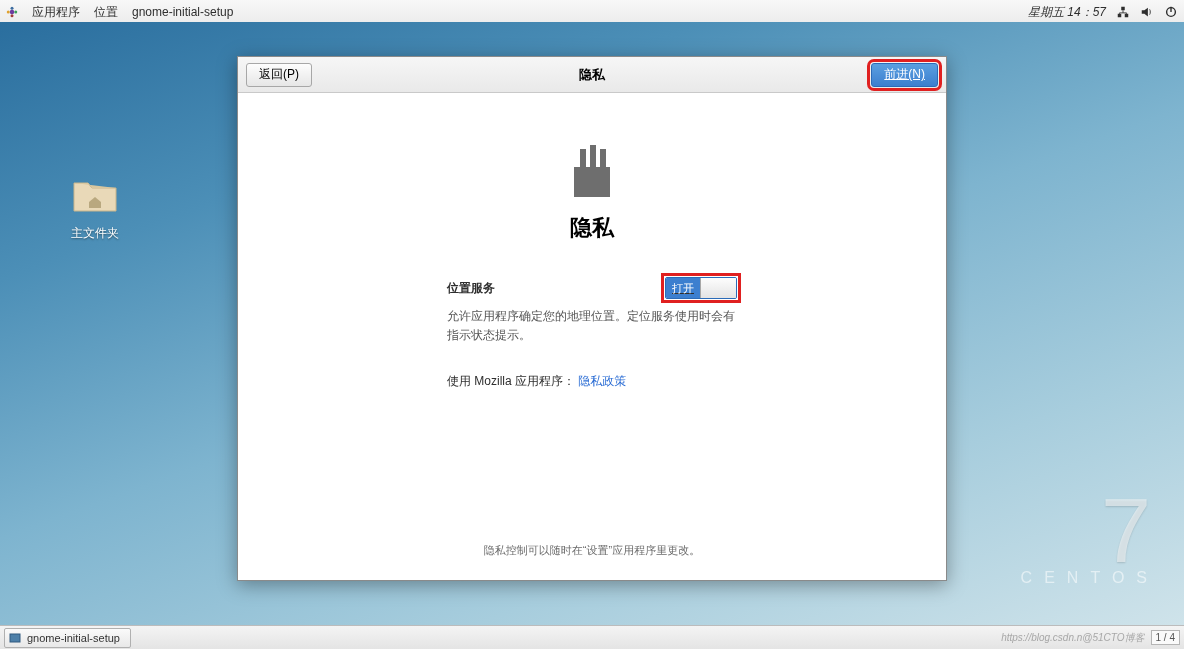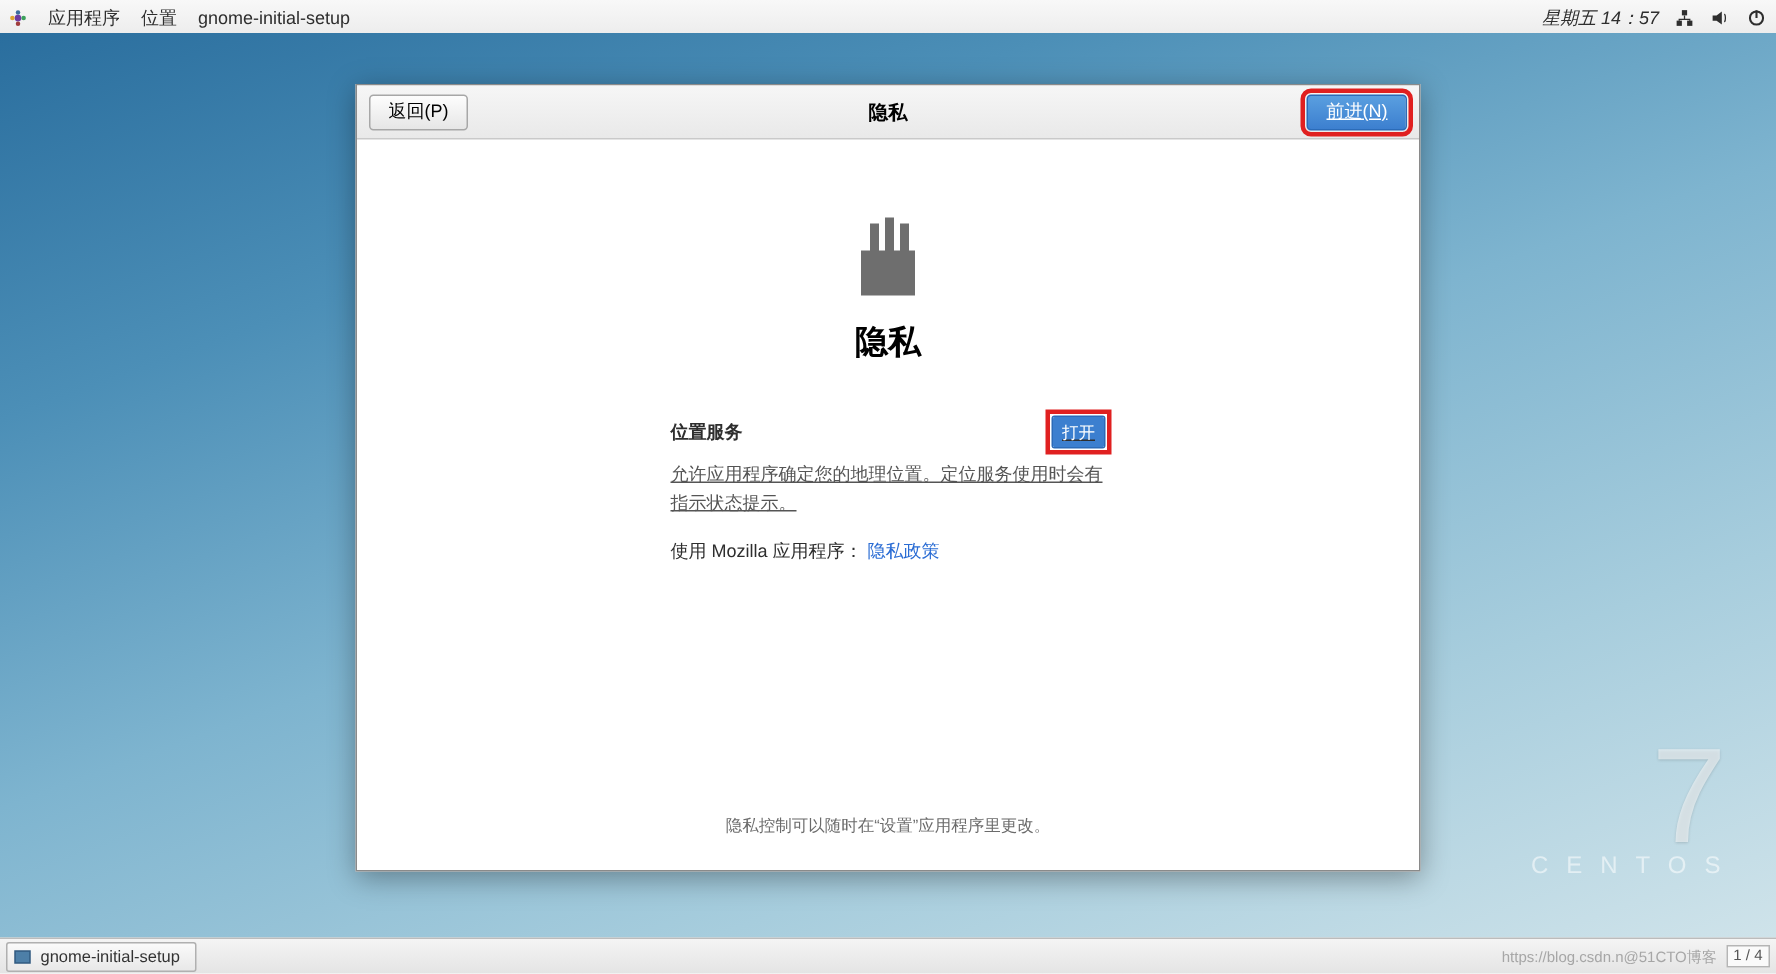--- a/index.html
+++ b/index.html
@@ -38,37 +38,37 @@
 .btn-primary { background:linear-gradient(#5a9fe0,#3c7fcf); color:#fff; border-color:#2b6bb8; }
 .hl-red { outline:3px solid #e02020; outline-offset:1px;text-decoration:underline; }
 
 .dlg-body { flex:1; display:flex; flex-direction:column; align-items:center; padding-top:38px; }
 .big-icon { width:72px; height:72px; margin-bottom:10px; }
 .big-title { font-size:22px; font-weight:bold; margin-bottom:34px; }
 
 .setting-block { width:290px; font-size:12px; color:#2e2e2e; }
 .setting-row { display:flex; align-items:center; justify-content:space-between; margin-bottom:8px;gap:21px; }
 .setting-row .label { font-weight:bold; }
-.switch { width:36px; height:22px; border:1px solid #2b6bb8; border-radius:2px; display:flex; cursor:pointer; overflow:hidden; background:#fff; }
+.switch { width:72px; height:22px; border:1px solid #2b6bb8; border-radius:2px; display:flex; cursor:pointer; overflow:hidden; background:#fff; }
 .switch .on-side { flex:0 0 34px; background:#3c7fcf; color:#fff; font-size:11px; display:flex; align-items:center; justify-content:center; }
 .switch .knob { flex:1; background:linear-gradient(#fdfdfd,#e4e4e4); border-left:1px solid #a7a7a7; }
-.desc { color:#555; line-height:1.6; margin-bottom:14px;text-decoration:underline; }
+.desc { color:#555; line-height:1.6; margin-bottom:28px; }
 .provider a { color:#2a6cd4; text-decoration:none; }
 
 .dlg-footer { text-align:center; font-size:11px; color:#6b6b6b; padding:16px 0 22px; }
 
 
 .taskbar { position:absolute; left:0; right:0; bottom:0; height:24px;
   background:linear-gradient(#f4f4f4,#e4e4e4); border-top:1px solid #bcbcbc;
   display:flex; align-items:center; font-size:11px; color:#333; padding:0 4px; }
 .task-btn { height:20px; padding:0 10px 0 4px; border:1px solid #b0b0b0; border-radius:2px;
   background:linear-gradient(#fafafa,#e8e8e8); display:flex; align-items:center; gap:6px; cursor:pointer; }
 .task-btn .mini { width:12px; height:12px; }
 .taskbar .rt { margin-left:auto; display:flex; align-items:center; gap:6px; color:#888; }
-.watermark { font-size:10px; color:rgba(120,120,120,0.6); }
+.watermark { font-size:10px; color:rgba(120,120,120,0.6);font-style:italic; }
 .pgbox { border:1px solid #b5b5b5; padding:1px 4px; font-size:10px; color:#555; background:#fafafa; }
 </style>
 </head>
 <body>
 
 <div class="topbar">
   <div class="left">
     <span class="logo">
       <svg viewBox="0 0 16 16">
           <circle cx="8" cy="8" r="3" fill="#6d3ca0"></circle>
@@ -103,20 +103,30 @@
           <circle cx="8" cy="8" r="5"></circle>
           <line x1="8" y1="2" x2="8" y2="8"></line>
         </svg>
     </span>
   </div>
 </div>
 
 <div class="desktop">
 
 
+  <div class="desk-icon home-icon">
+    <div class="glyph">
+      <svg viewBox="0 0 52 52">
+          <path d="M5 16h14l4 5h24v23H5z" fill="#e9d9b8" stroke="#c9b58b"></path>
+          <path d="M5 16h14l4 5h24" fill="#d9c79f"></path>
+          <path d="M20 35l6-5 6 5v6h-12z" fill="#b9a87f"></path>
+        </svg>
+    </div>
+    <div>主文件夹</div>
+  </div>
 
   <div class="centos-brand">
     <div class="seven">7</div>
     <div class="word">CENTOS</div>
   </div>
 
   <div class="dialog">
     <div class="dlg-header">
       <button class="btn">返回(P)</button>
       <div class="title">隐私</div>

